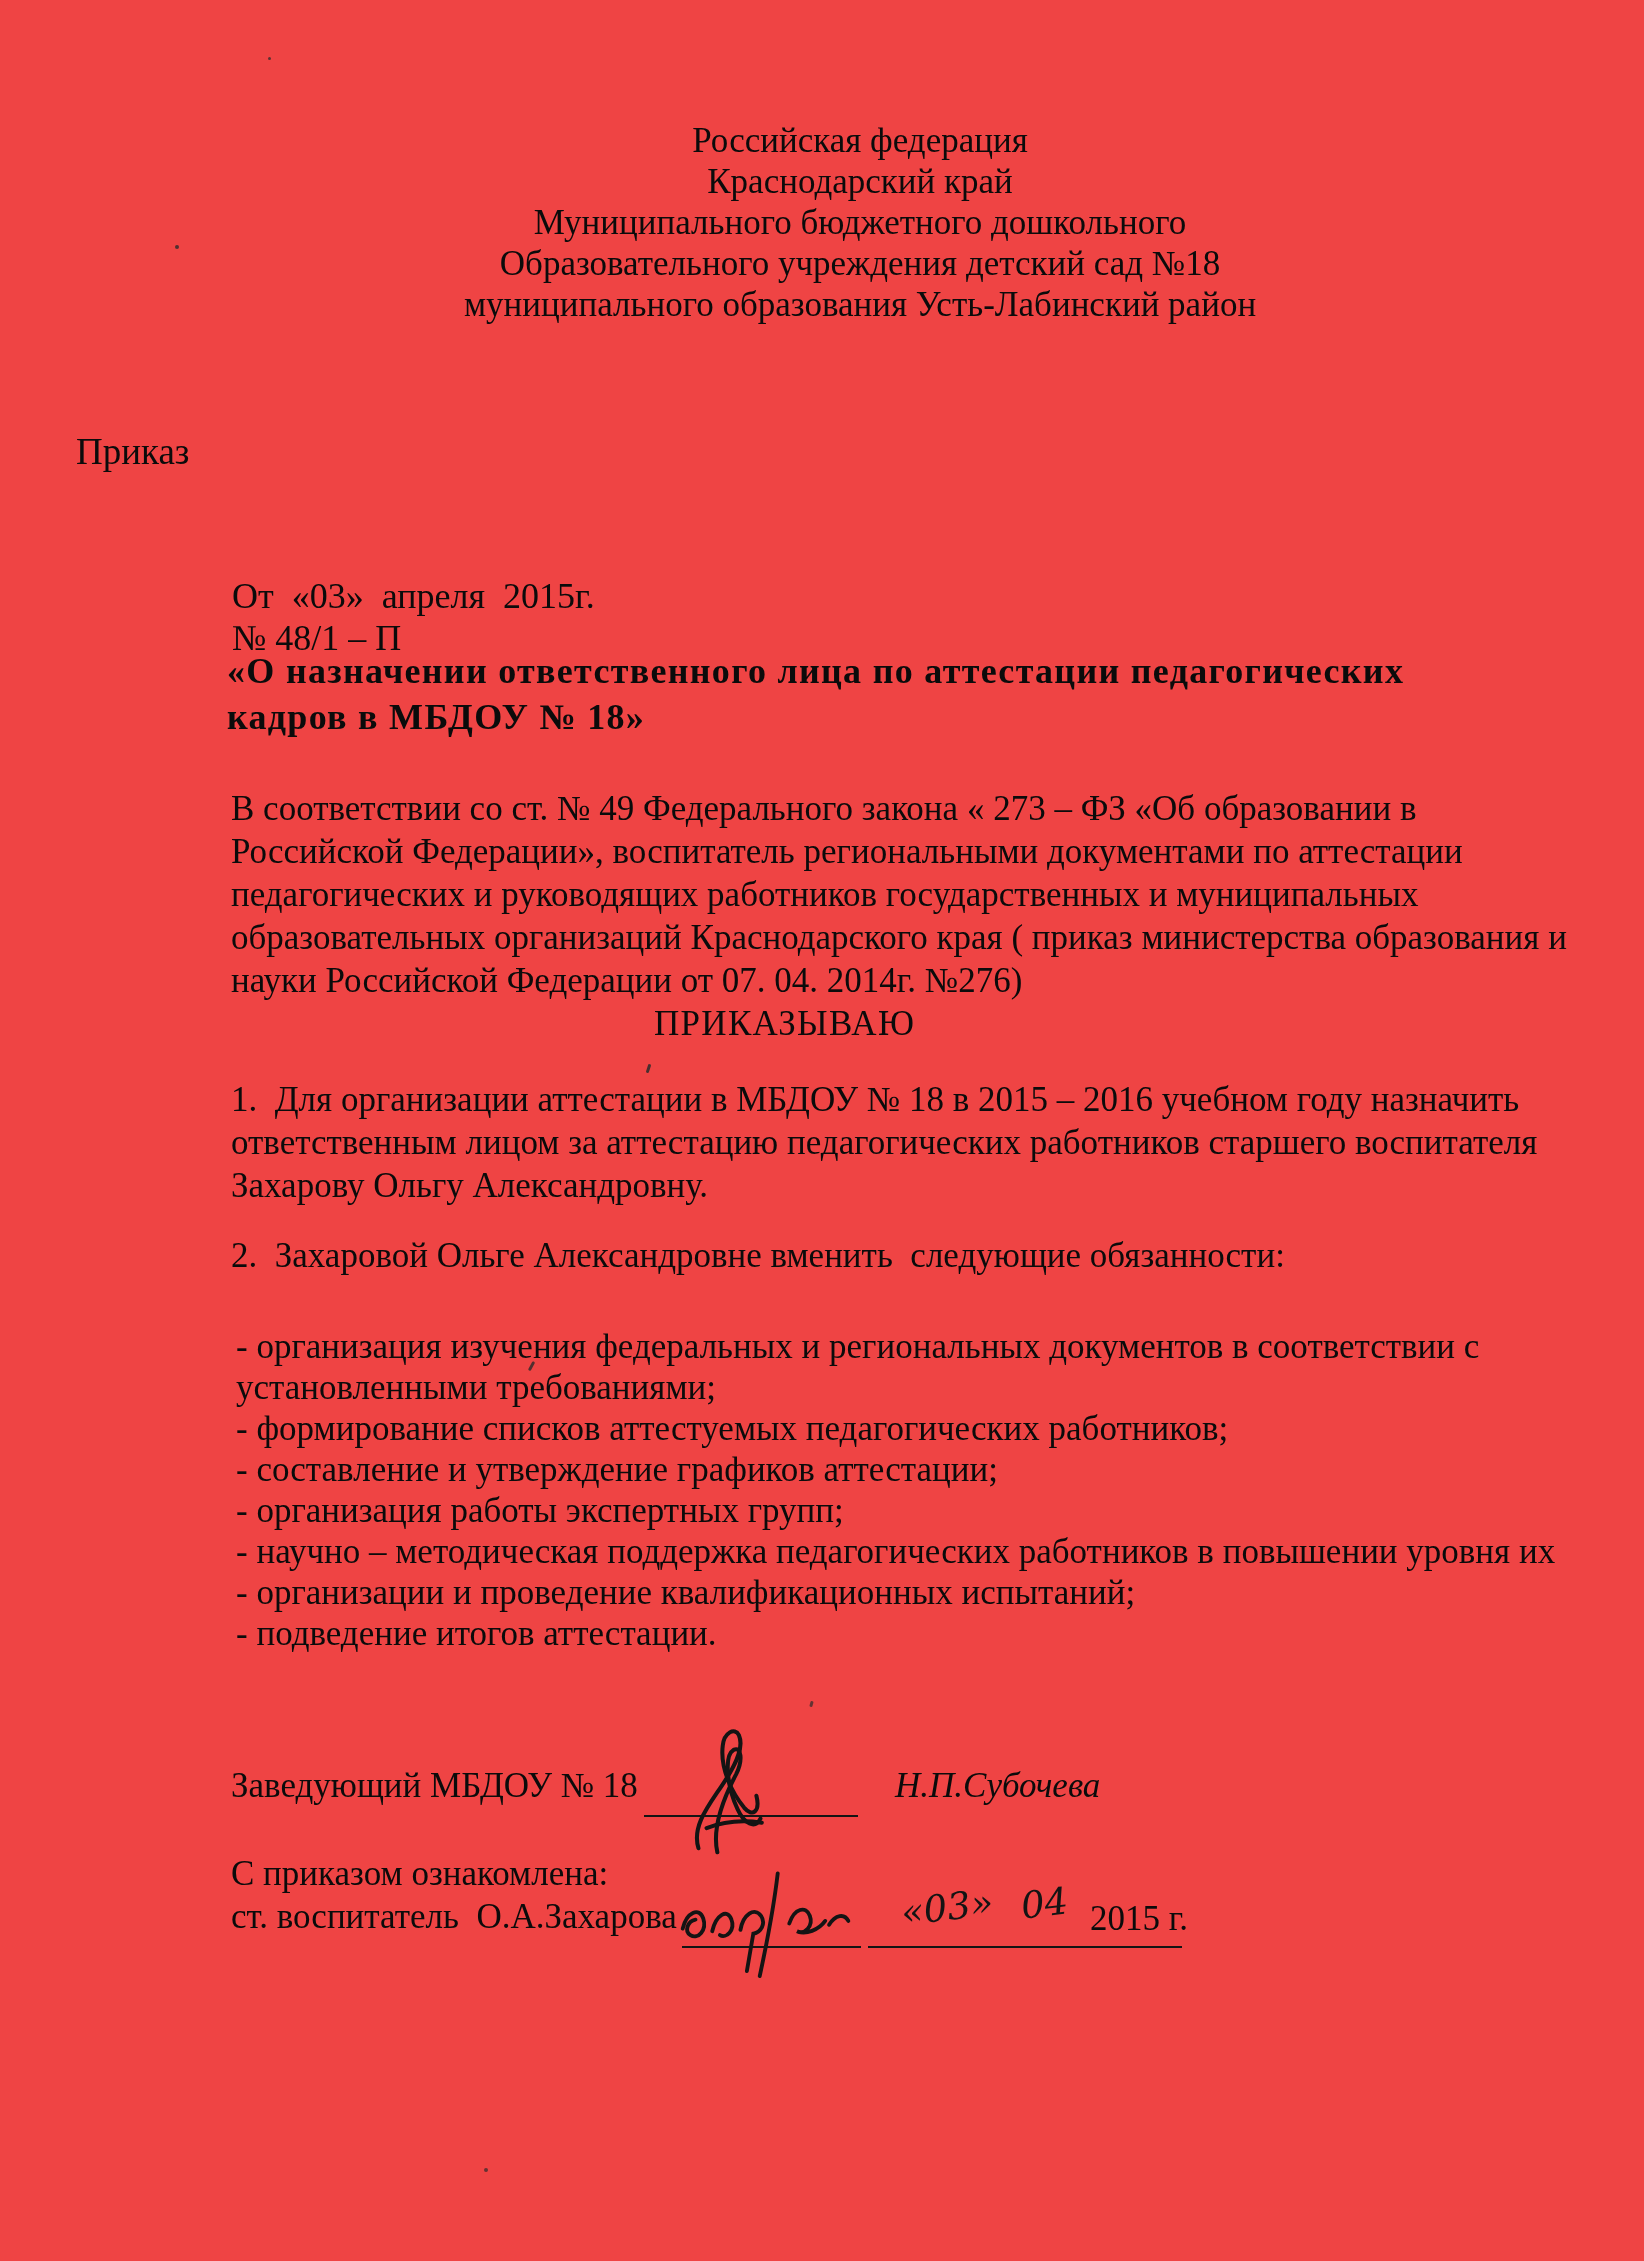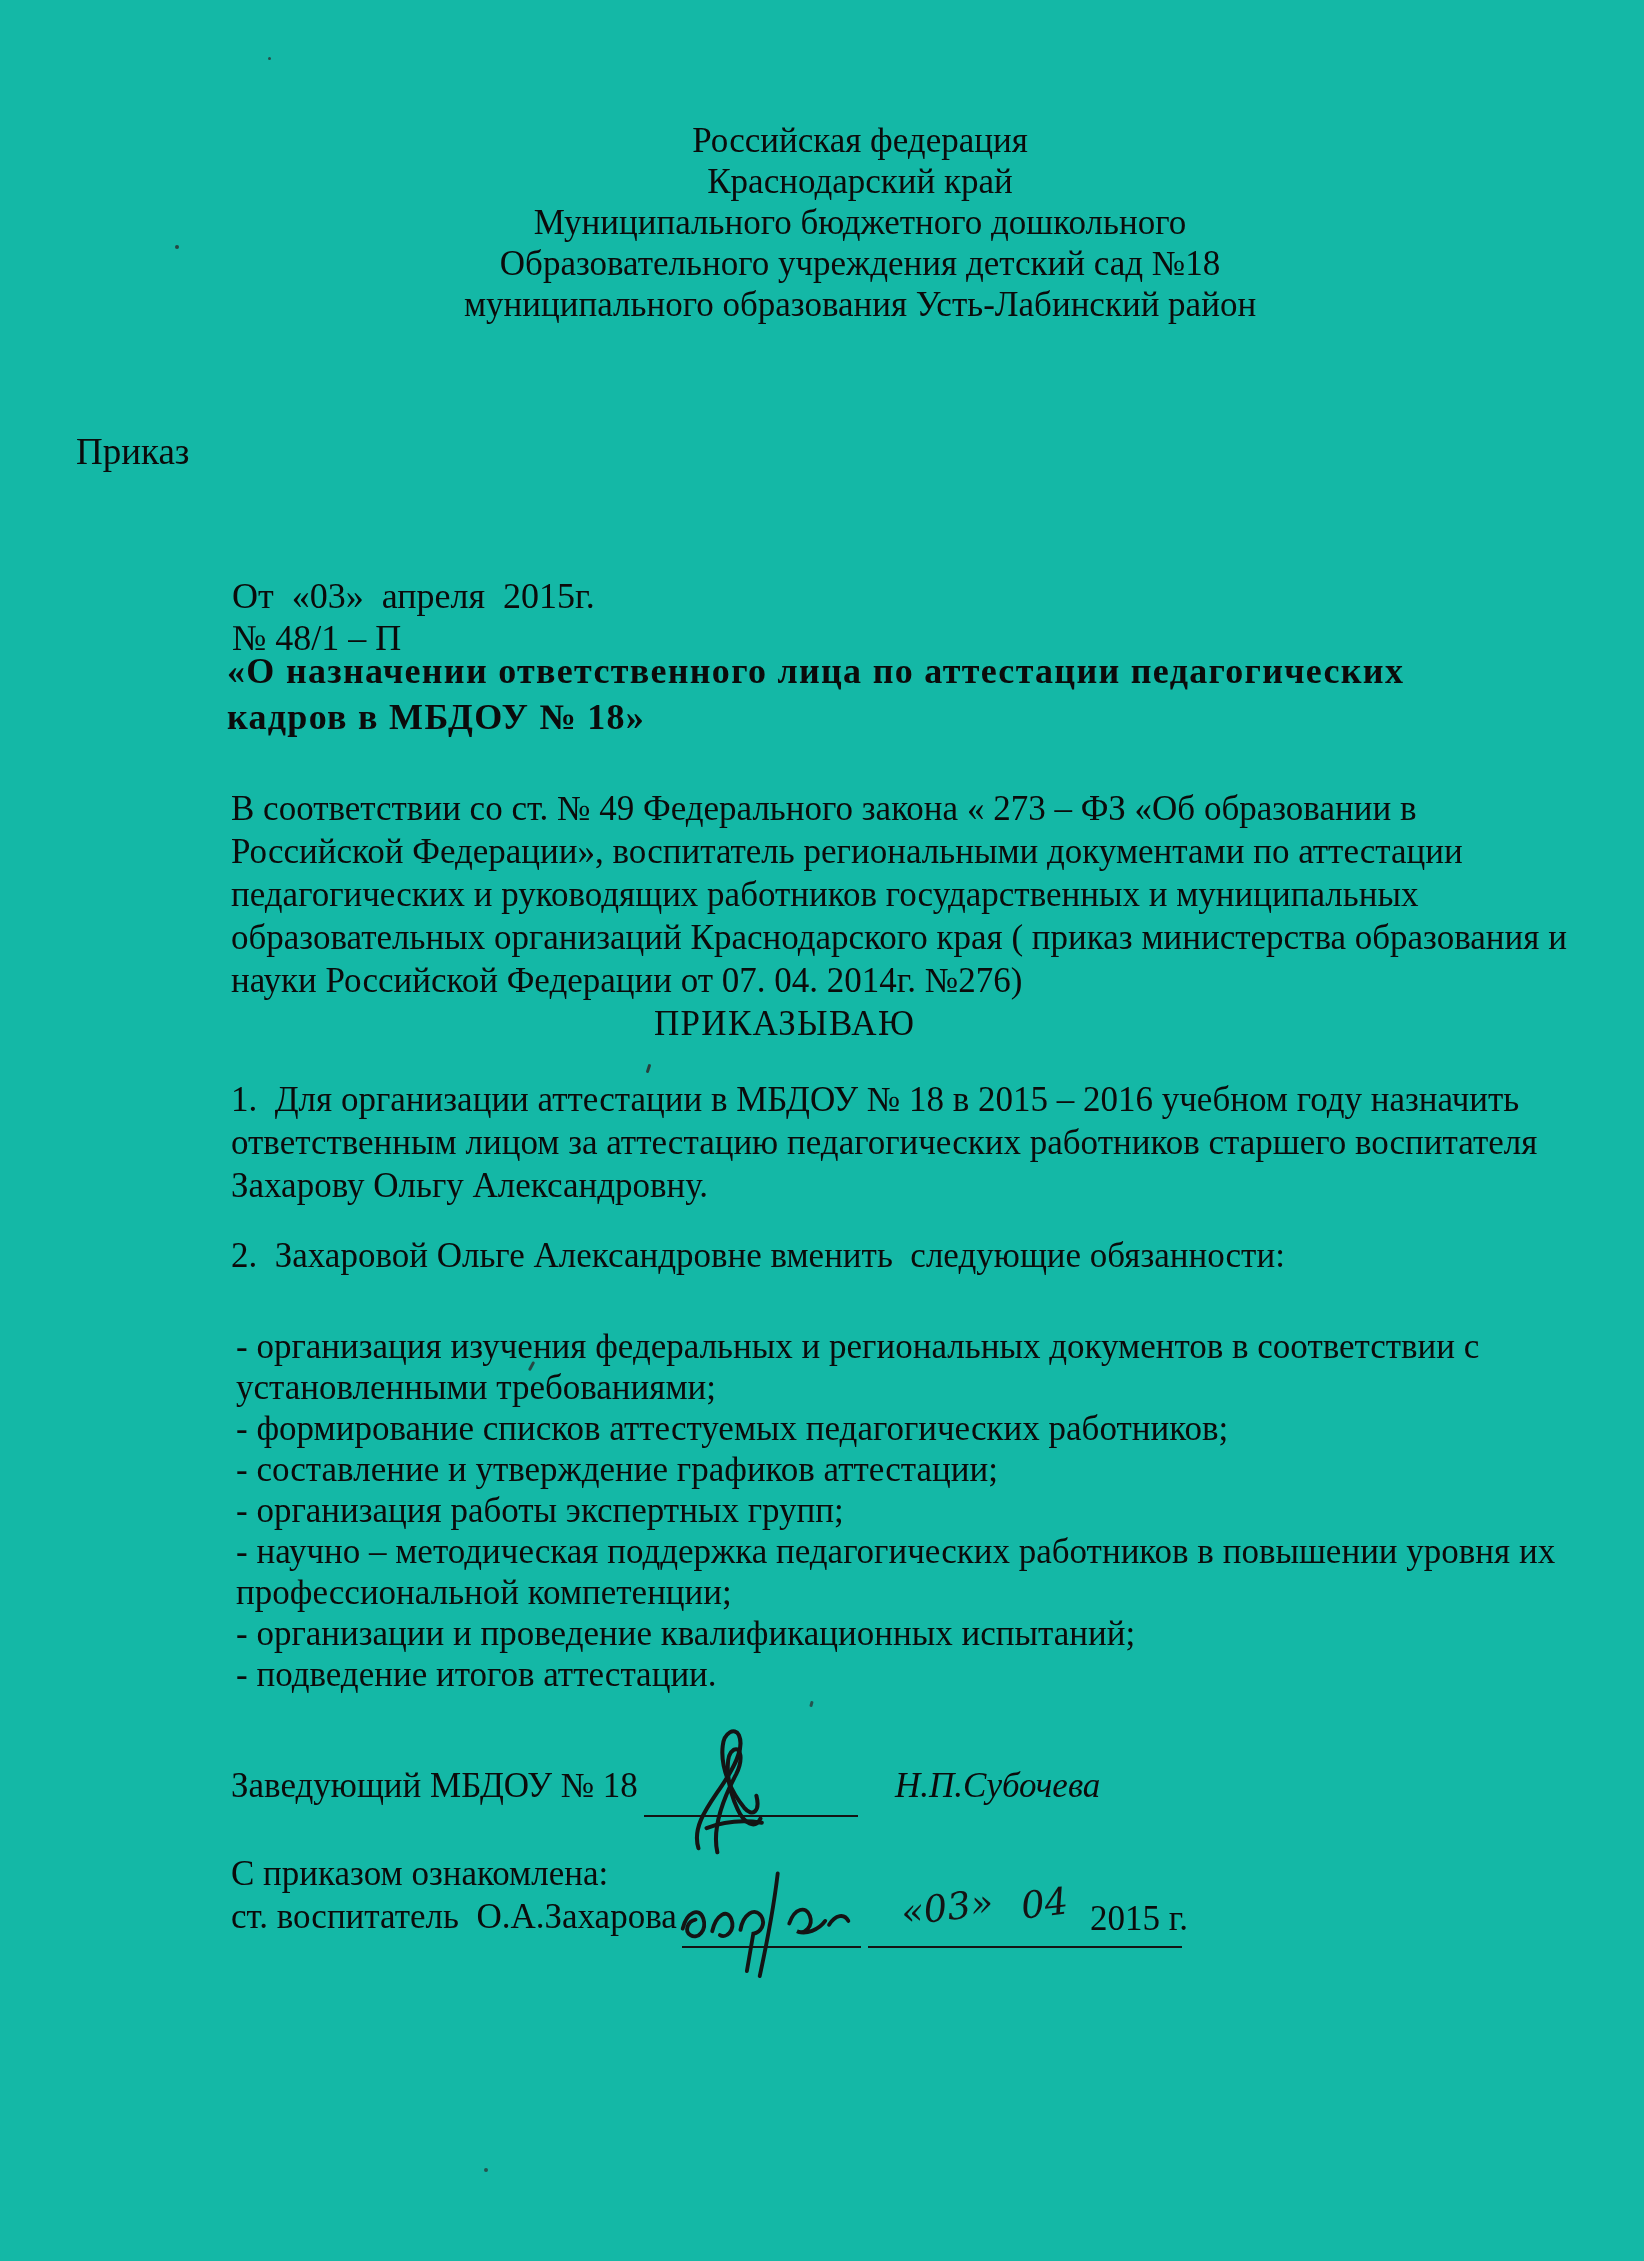--- a/index.html
+++ b/index.html
@@ -1,20 +1,20 @@
 <!DOCTYPE html>
 <html style="font-size:10.3px"><head>
 <meta charset="utf-8">
 <style>
   html,body{margin:0;padding:0;background:#e8e8e8;}
   .page{
     position:relative;
     width:1644px;
     height:2261px;
-    background:#14b8a6;
+    background:#ef4444;
     font-family:"Liberation Serif","DejaVu Serif",serif;
     color:#0b0b0b;
     overflow:hidden;
   }
   .line{white-space:pre;}
   .header{
     position:absolute; left:76px; right:0; top:120px;
     text-align:center; font-size:35px; line-height:41px;
   }
   .order-title{
@@ -119,21 +119,20 @@
 
   <div class="item2 line">2.  Захаровой Ольге Александровне вменить  следующие обязанности:</div>
 
   <div class="duties">
     <div class="line">- организация изучения федеральных и региональных документов в соответствии с</div>
     <div class="line">установленными требованиями;</div>
     <div class="line">- формирование списков аттестуемых педагогических работников;</div>
     <div class="line">- составление и утверждение графиков аттестации;</div>
     <div class="line">- организация работы экспертных групп;</div>
     <div class="line">- научно – методическая поддержка педагогических работников в повышении уровня их</div>
-    <div class="line">профессиональной компетенции;</div>
     <div class="line">- организации и проведение квалификационных испытаний;</div>
     <div class="line">- подведение итогов аттестации.</div>
   </div>
 
   <div class="sig-label line">Заведующий МБДОУ № 18</div>
   <div class="rule rule-1"></div>
   <svg class="scribble scribble-1" viewBox="0 0 160 190">
     <g fill="none" stroke="#141414" stroke-width="6" stroke-linecap="round">
       <path d="M28 180 C18 148 42 118 62 88 C84 56 96 30 88 12 C82 0 66 8 64 28 C60 62 78 98 96 120 C108 134 120 126 114 102"></path>
       <path d="M56 186 C48 150 66 104 84 70 C94 50 92 28 80 34 C66 42 70 88 86 122 C96 144 112 152 120 136"></path>

